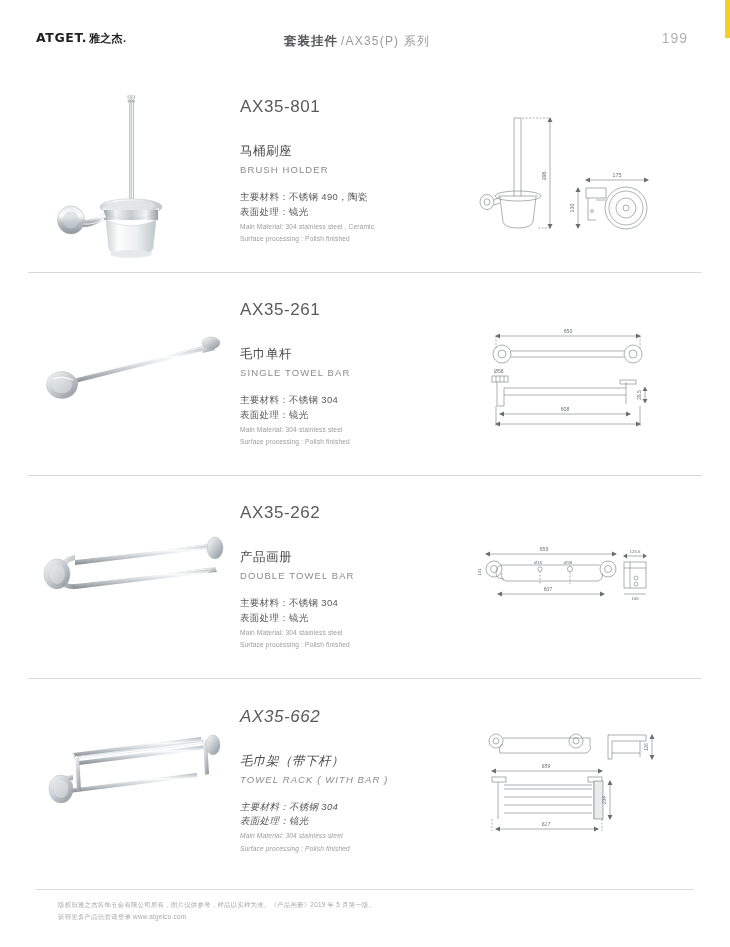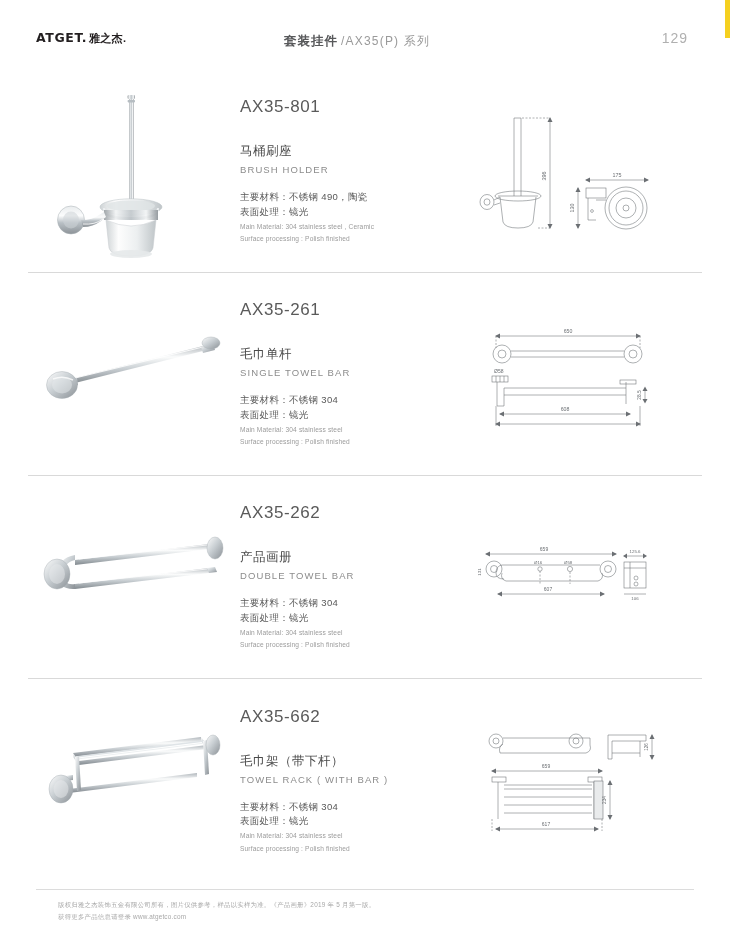--- a/index.html
+++ b/index.html
@@ -56,21 +56,21 @@
   }
 
   
   .products { flex:1 1 auto; padding:0 28px; }
   .product {
     position:relative;
     height:203px;
     border-bottom:1px solid #d9d9d9;
     display:flex; align-items:center;
   }
-  .product:last-child { border-bottom:none; }
+  .product:last-child { border-bottom:none;font-style:italic; }
 
   .photo-cell {
     width:210px; flex:0 0 210px;
     height:100%;
     display:flex; align-items:center; justify-content:center;
   }
   .info-cell {
     width:195px; flex:0 0 195px;
     height:100%;
     display:flex; flex-direction:column; justify-content:center;
@@ -123,21 +123,21 @@
 <div class="page">
 
   <div class="header">
     <div class="logo">
       <span class="logo-mark">ATGET.</span>
       <span class="logo-cn">雅之杰.</span>
     </div>
     <div class="header-title">
       <span class="cn">套装挂件</span><span class="en">/AX35(P) 系列</span>
     </div>
-    <div class="page-number">129</div>
+    <div class="page-number">199</div>
     <div class="corner-rule"></div>
   </div>
 
   <div class="products">
 
     <div class="product">
       <div class="photo-cell">
         <svg class="ph" width="200" height="175" viewBox="0 0 200 175">
           <defs>
             <linearGradient id="chrome1" x1="0" y1="0" x2="1" y2="0">

